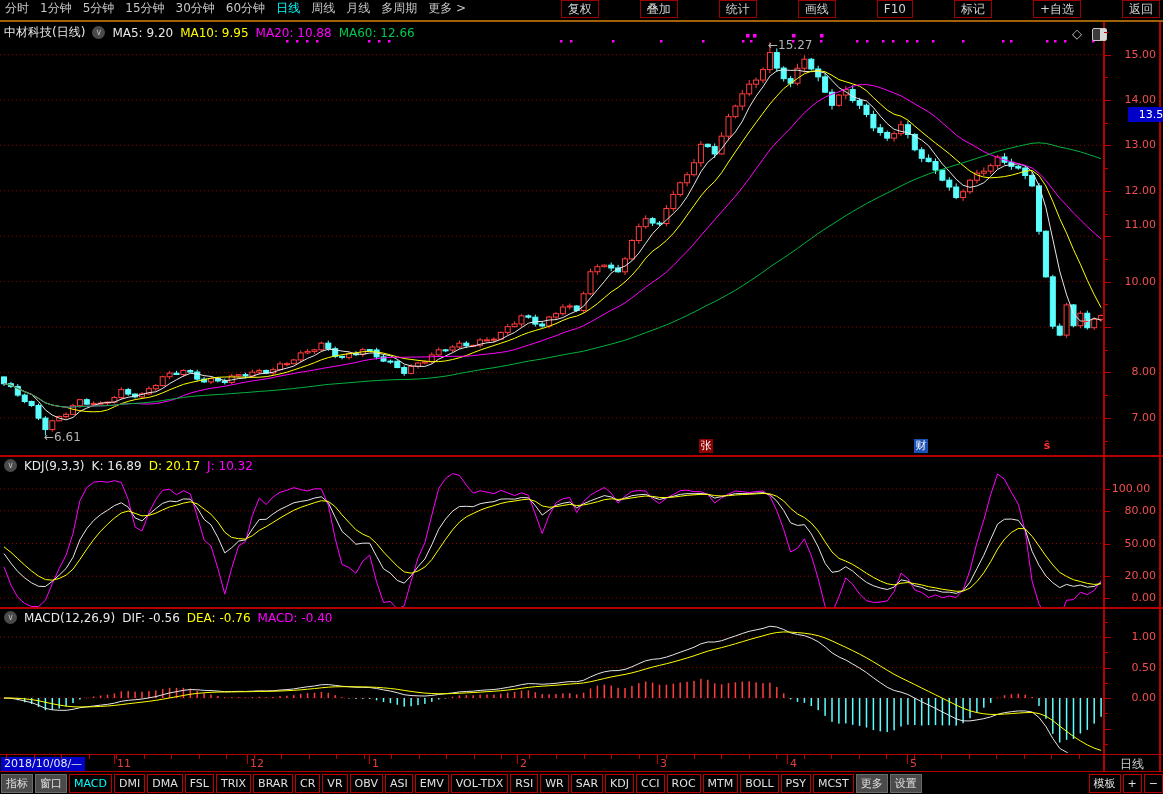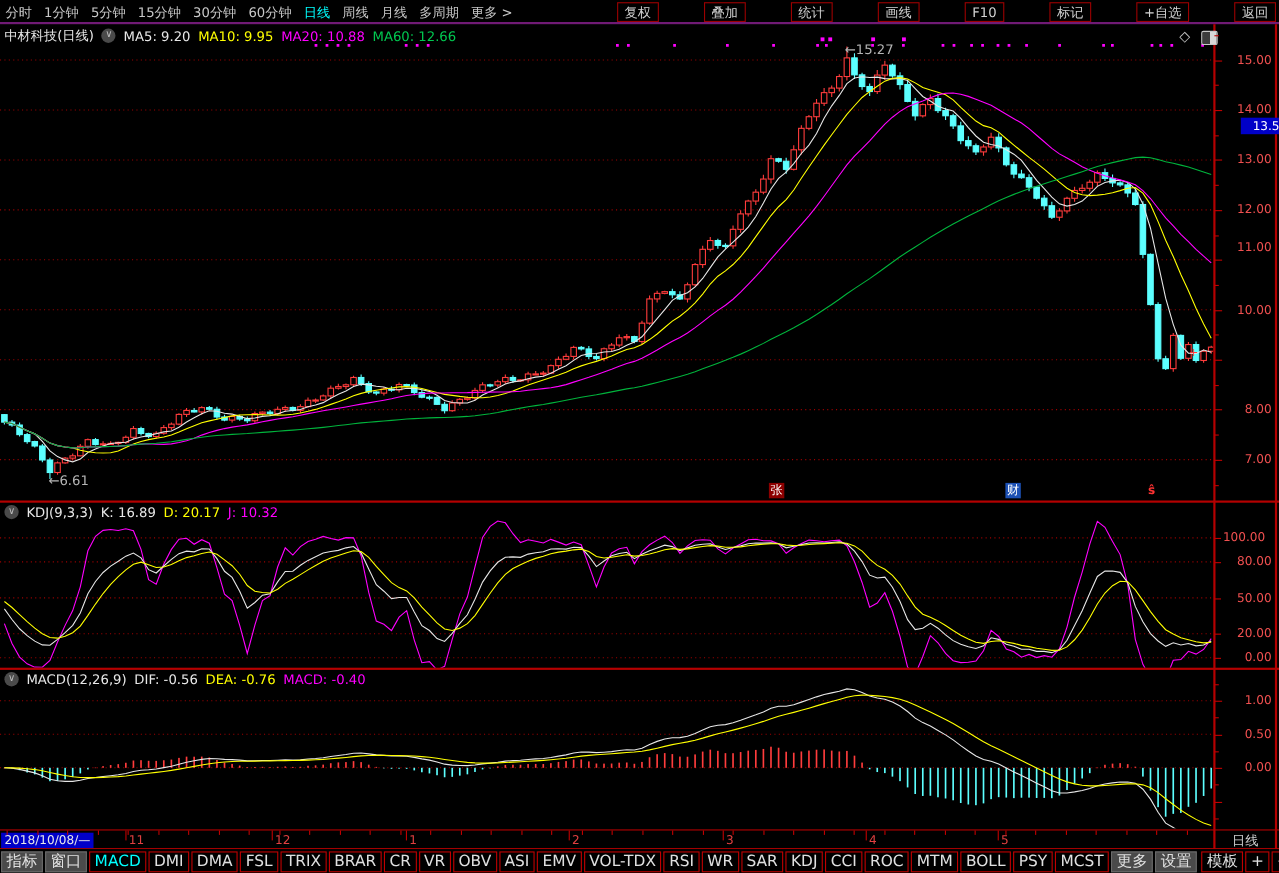--- a/index.html
+++ b/index.html
@@ -1,20 +1,20 @@
 <!DOCTYPE html>
 <html><head>
 <meta charset="utf-8">
 <style>
   html,body{margin:0;padding:0;background:#000;}
   #app{position:relative;width:1163px;height:794px;background:#000;overflow:hidden;
        font-family:"DejaVu Sans",sans-serif;-webkit-font-smoothing:none;}
   
   .menubar{position:absolute;left:0;top:0;width:1163px;height:20px;background:#000;
-           border-bottom:2px solid #701a75;display:flex;align-items:flex-end;justify-content:space-between;}
+           border-bottom:2px solid #a16207;display:flex;align-items:flex-start;justify-content:space-between;}
   .mlist{display:flex;align-items:center;gap:11px;padding-left:5px;}
   .mitem{color:#c8c8c8;font-size:12px;white-space:nowrap;cursor:default;}
   .mitem.sel{color:#00ffff;}
   .tools{display:flex;align-items:center;padding-right:3px;gap:40px;}
   .rbtn{color:#d2d2d2;font-size:12px;border:1px solid #9c0000;padding:0 6px;height:16px;
         line-height:16px;margin-left:1px;white-space:nowrap;}
   
   .ttl-row{position:absolute;left:4px;top:25px;height:15px;display:flex;align-items:center;gap:7px;font-size:12px;}
   .chevcirc{display:inline-block;width:13px;height:13px;border-radius:50%;background:#4a4a4a;color:#bbb;
             font-size:9px;line-height:12px;text-align:center;}
@@ -29,21 +29,21 @@
   .annot{position:absolute;color:#b4b4b4;font-size:12px;white-space:nowrap;}
   .evmark{position:absolute;width:14px;height:14px;color:#fff;font-size:11px;text-align:center;line-height:14px;}
   
   .date-hl{position:absolute;left:1px;top:757px;background:#0000c8;color:#e8e8e8;font-size:11px;
            padding:0 3px;height:14px;line-height:14px;}
   .month{position:absolute;top:757px;color:#e04040;font-size:11px;}
   .period-cell{position:absolute;left:1105px;top:756px;width:54px;text-align:center;color:#d0d0d0;font-size:12px;}
   
   .tabbar{position:absolute;left:0;top:772px;width:1163px;height:22px;background:#000;
           display:flex;align-items:center;gap:2px;padding-left:1px;box-sizing:border-box;}
-  .tbtn{font-size:14px;height:17px;line-height:17px;padding:0 4px;color:#e0e0e0;border:1px solid #c00000;
+  .tbtn{font-size:11px;height:17px;line-height:17px;padding:0 4px;color:#e0e0e0;border:1px solid #c00000;
         background:#000;white-space:nowrap;}
   .tbtn.gray{background:#4a4a4a;border-color:#6a6a6a;}
   .tbtn.sel{color:#00ffff;}
   .tspacer{flex:1;}
   .diamond-ic{position:absolute;left:1072px;top:26px;color:#c0c0c0;font-size:13px;}
   .split-ic{position:absolute;left:1092px;top:28px;width:13px;height:11px;border:1px solid #c8c8c8;
             border-radius:2px;background:linear-gradient(to right,#3c3c3c 0 55%,#d8d8d8 55% 100%);}
   svg{position:absolute;left:0;}
   .cross{position:absolute;color:#ff3c3c;font-size:10px;}
 </style>

